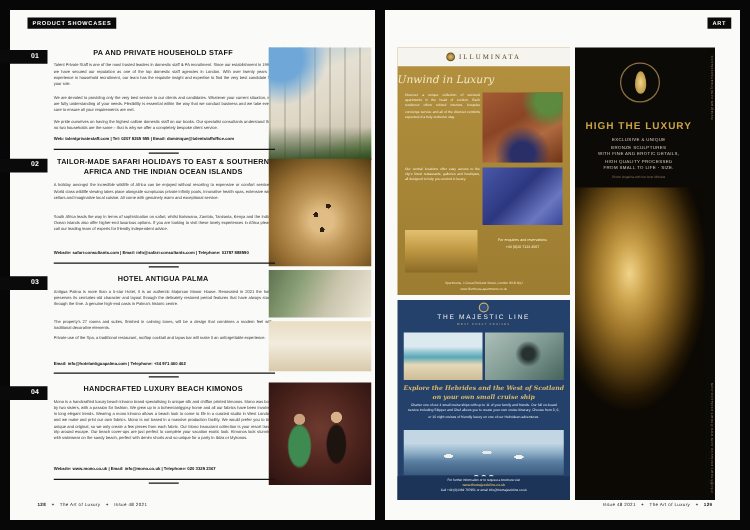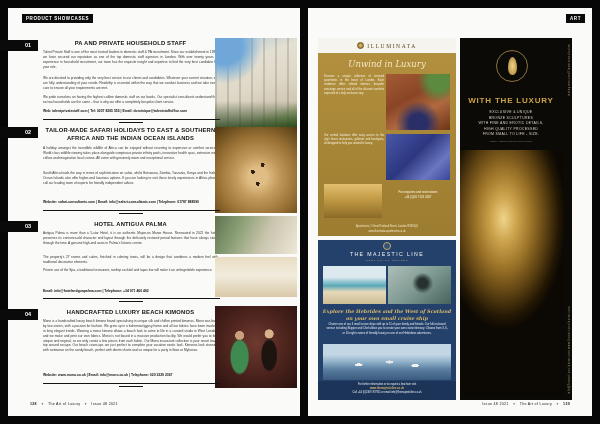--- a/index.html
+++ b/index.html
@@ -46,21 +46,21 @@
     radial-gradient(6px 6px at 66% 34%, #d8b38a 0 70%, rgba(0,0,0,0) 80%),
     radial-gradient(circle at 50% 45%, #6e3a30 0%, #4a221c 55%, #2b1210 100%);}
 
   
   #illum{left:10px;top:30px;width:138px;height:198px;background:linear-gradient(#b3913f,#9c7c30);}
   #illum .hdr{position:absolute;left:0;top:0;width:100%;height:15px;background:#f6f4ee;
      display:flex;align-items:center;justify-content:center;gap:3px;}
   .illum-logo{width:7px;height:7px;border-radius:50%;background:radial-gradient(#e2c070,#8a6a26);
      border:.5px solid #6e5420;}
   .illum-brand{font-family:"Liberation Serif",serif;font-size:5.5px;letter-spacing:1.6px;color:#57461f;}
-  .illum-script{position:absolute;left:0;top:21px;width:100%;text-align:center;
+  .illum-script{position:absolute;left:0;top:21px;width:100%;
      font-family:"DejaVu Serif",serif;font-style:italic;font-size:8.5px;color:#f3e7c4;}
   .illum-p{position:absolute;font-size:2.7px;line-height:1.55;color:#f7f1de;text-align:justify;}
   .illum-enq{position:absolute;font-size:2.9px;line-height:1.6;color:#fdf6e0;text-align:center;}
   .illum-foot{position:absolute;left:0;width:100%;text-align:center;font-size:2.55px;color:#f3e7c4;}
   .ph-arch{background:
     radial-gradient(circle at 82% 12%, #5c8a3e 0 14%, rgba(0,0,0,0) 30%),
     radial-gradient(circle at 50% 88%, #2b2f68 0 16%, rgba(0,0,0,0) 38%),
     linear-gradient(150deg,#a35c33 0%,#8a4526 40%,#b06a3f 65%,#6e3418 100%);}
   .ph-blue{background:linear-gradient(135deg,#4a58a8 0%,#2c3780 45%,#6a77c0 75%,#39459a 100%);}
   .ph-gold{background:linear-gradient(180deg,#e2c070 0%,#c29a45 45%,#8a6a26 100%);}
@@ -189,21 +189,21 @@
         <div>+44 (0)20 7123 4567</div>
       </div>
       <div class="illum-foot" style="bottom:8px;">Apartments, 1 Great Portland Street, London W1B 8QJ</div>
       <div class="illum-foot" style="bottom:3.5px;">www.illuminata-apartments.co.uk</div>
     </div>
 
     <div class="abs" id="farts">
       <div class="fa-logo">
         <span class="fig"></span>
       </div>
-      <div class="fa-title">WITH THE LUXURY</div>
+      <div class="fa-title">HIGH THE LUXURY</div>
       <div class="fa-sub">
         <div>EXCLUSIVE &amp; UNIQUE</div>
         <div>BRONZE SCULPTURES</div>
         <div>WITH FINE AND EROTIC DETAILS,</div>
         <div>HIGH QUALITY PROCESSED</div>
         <div>FROM SMALL TO LIFE - SIZE.</div>
       </div>
       <div class="fa-cap">Photo: Angelina with her lover Michele</div>
       <div class="photo ph-statue"></div>
       <div class="fa-vert" style="top:6px;">instagram.com/fineartsexclusive</div>

